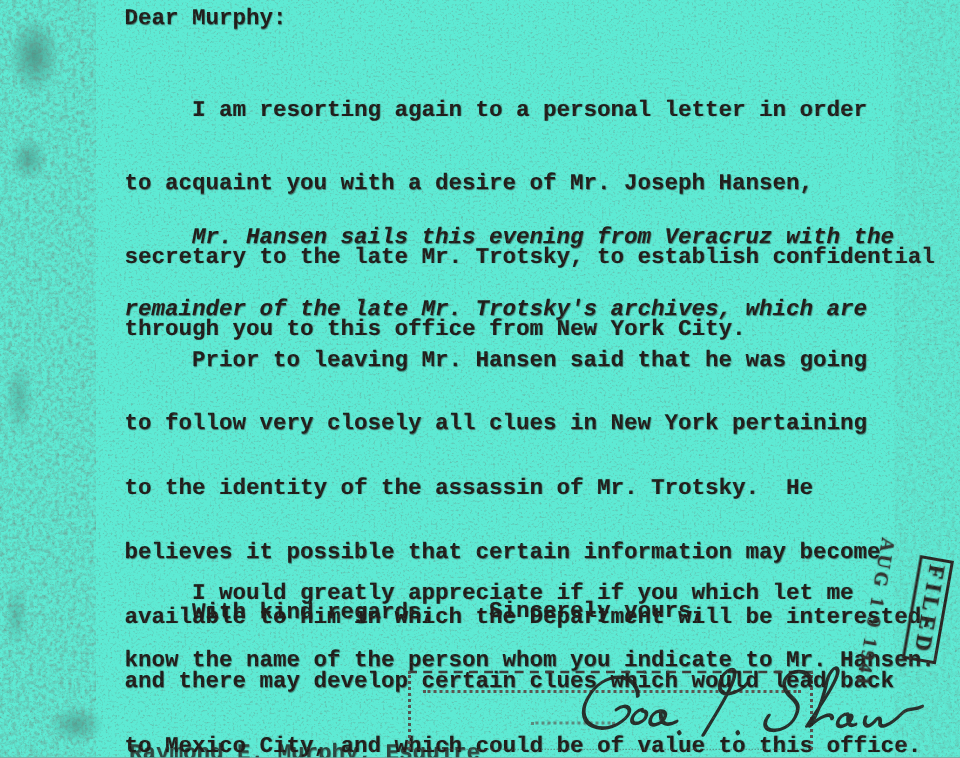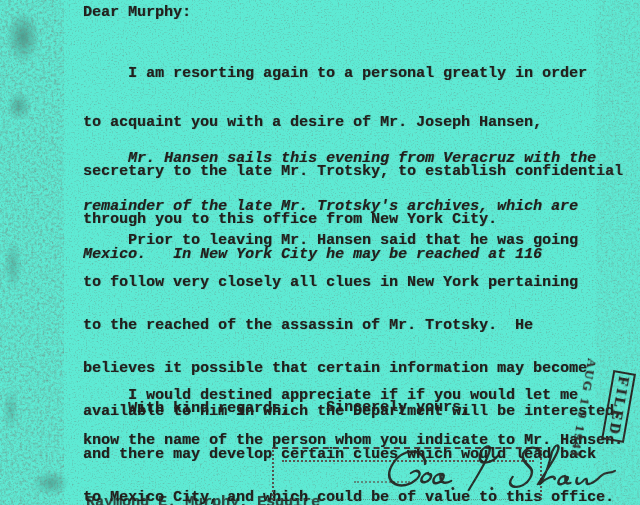--- a/index.html
+++ b/index.html
@@ -89,47 +89,46 @@
 
   <div class="smudge sm1"></div>
   <div class="smudge sm2"></div>
   <div class="smudge sm3"></div>
   <div class="smudge sm4"></div>
   <div class="smudge sm5"></div>
 
   <div class="typed salutation">Dear Murphy:</div>
 
   <div class="typed para1">
-    <div>     I am resorting again to a personal greatly in order</div>
+    <div>     I am resorting again to a personal letter in order</div>
     <div>to acquaint you with a desire of Mr. Joseph Hansen,</div>
     <div>secretary to the late Mr. Trotsky, to establish confidential</div>
     <div>through you to this office from New York City.</div>
   </div>
 
   <div class="typed para2">
     <div>     Mr. Hansen sails this evening from Veracruz with the</div>
     <div>remainder of the late Mr. Trotsky's archives, which are</div>
-    <div>Mexico.   In New York City he may be reached at 116</div>
   </div>
 
   <div class="typed para3">
     <div>     Prior to leaving Mr. Hansen said that he was going</div>
     <div>to follow very closely all clues in New York pertaining</div>
-    <div>to the reached of the assassin of Mr. Trotsky.  He</div>
+    <div>to the identity of the assassin of Mr. Trotsky.  He</div>
     <div>believes it possible that certain information may become</div>
     <div>available to him in which the Department will be interested,</div>
     <div>and there may develop certain clues which would lead back</div>
     <div>to Mexico City, and which could be of value to this office.</div>
     
     
     
   </div>
 
   <div class="typed para4">
-    <div>     I would destined appreciate if if you would let me</div>
+    <div>     I would greatly appreciate if if you which let me</div>
     <div>know the name of the person whom you indicate to Mr. Hansen.</div>
   </div>
 
   <div class="typed regards">     With kind regards,</div>
 
   <div class="typed closing">Sincerely yours,</div>
 
   <div class="sig-box">
     <div class="sig-dots"></div>
     <div class="sig-dots2"></div>

